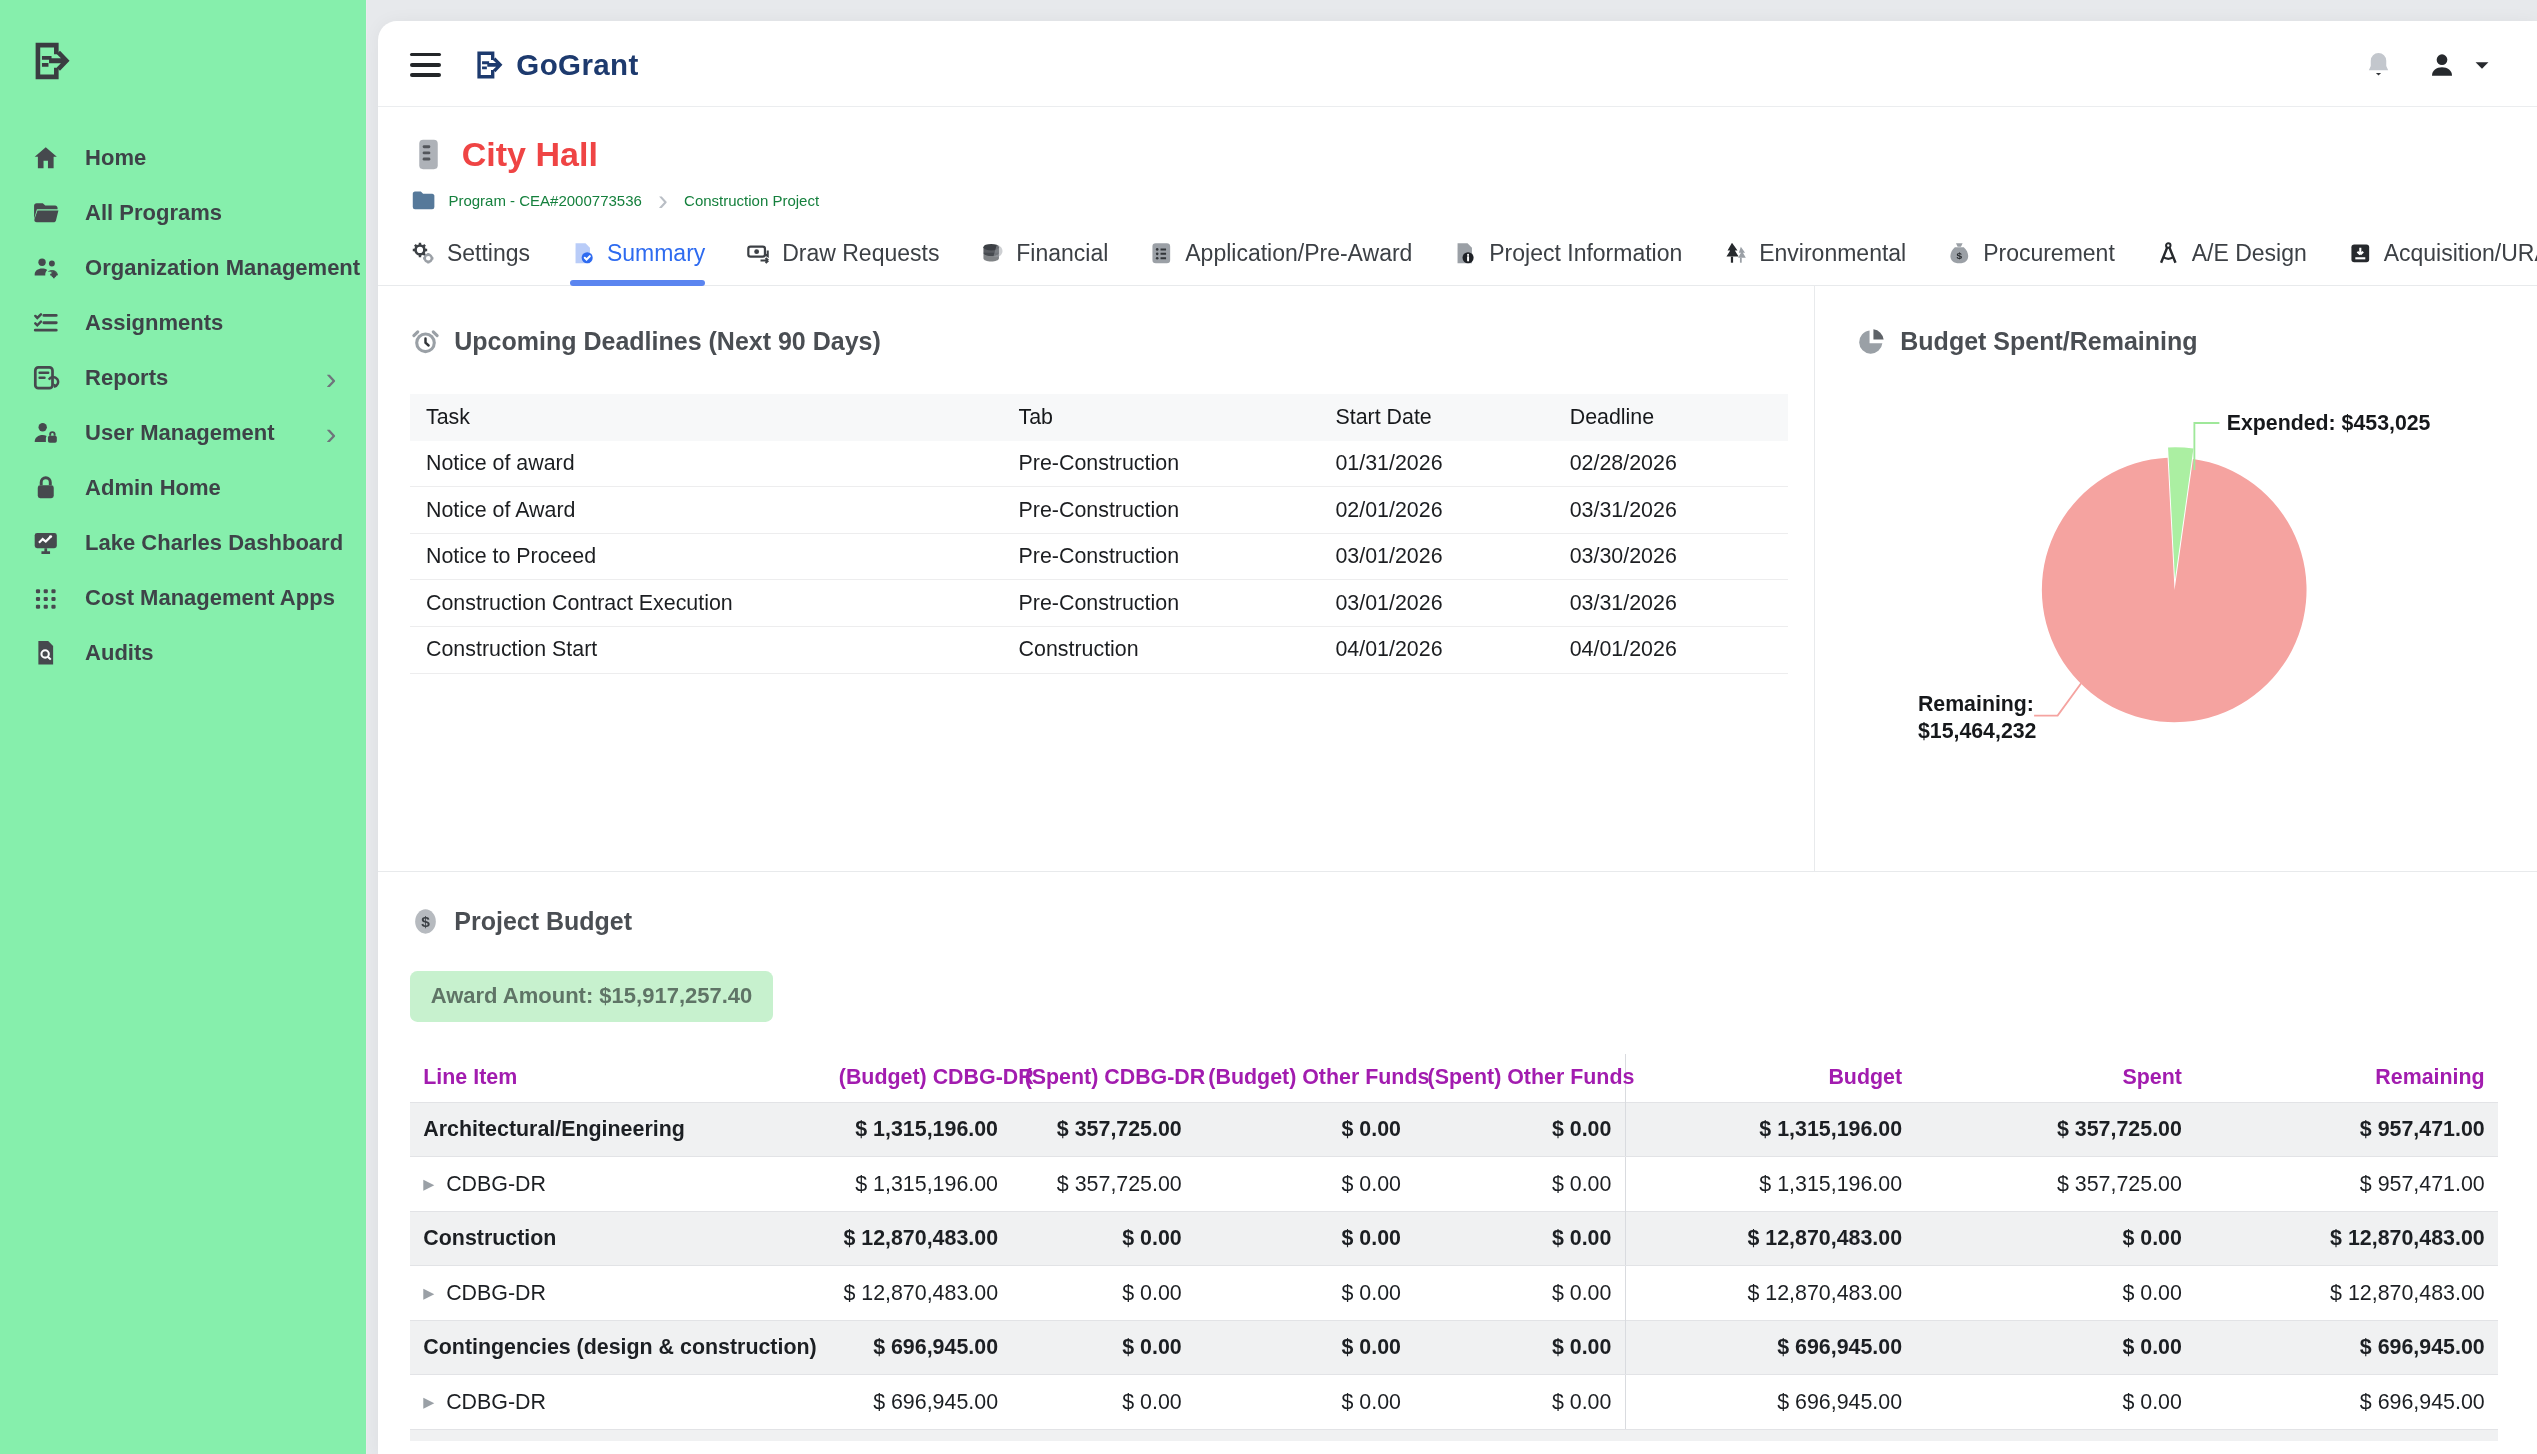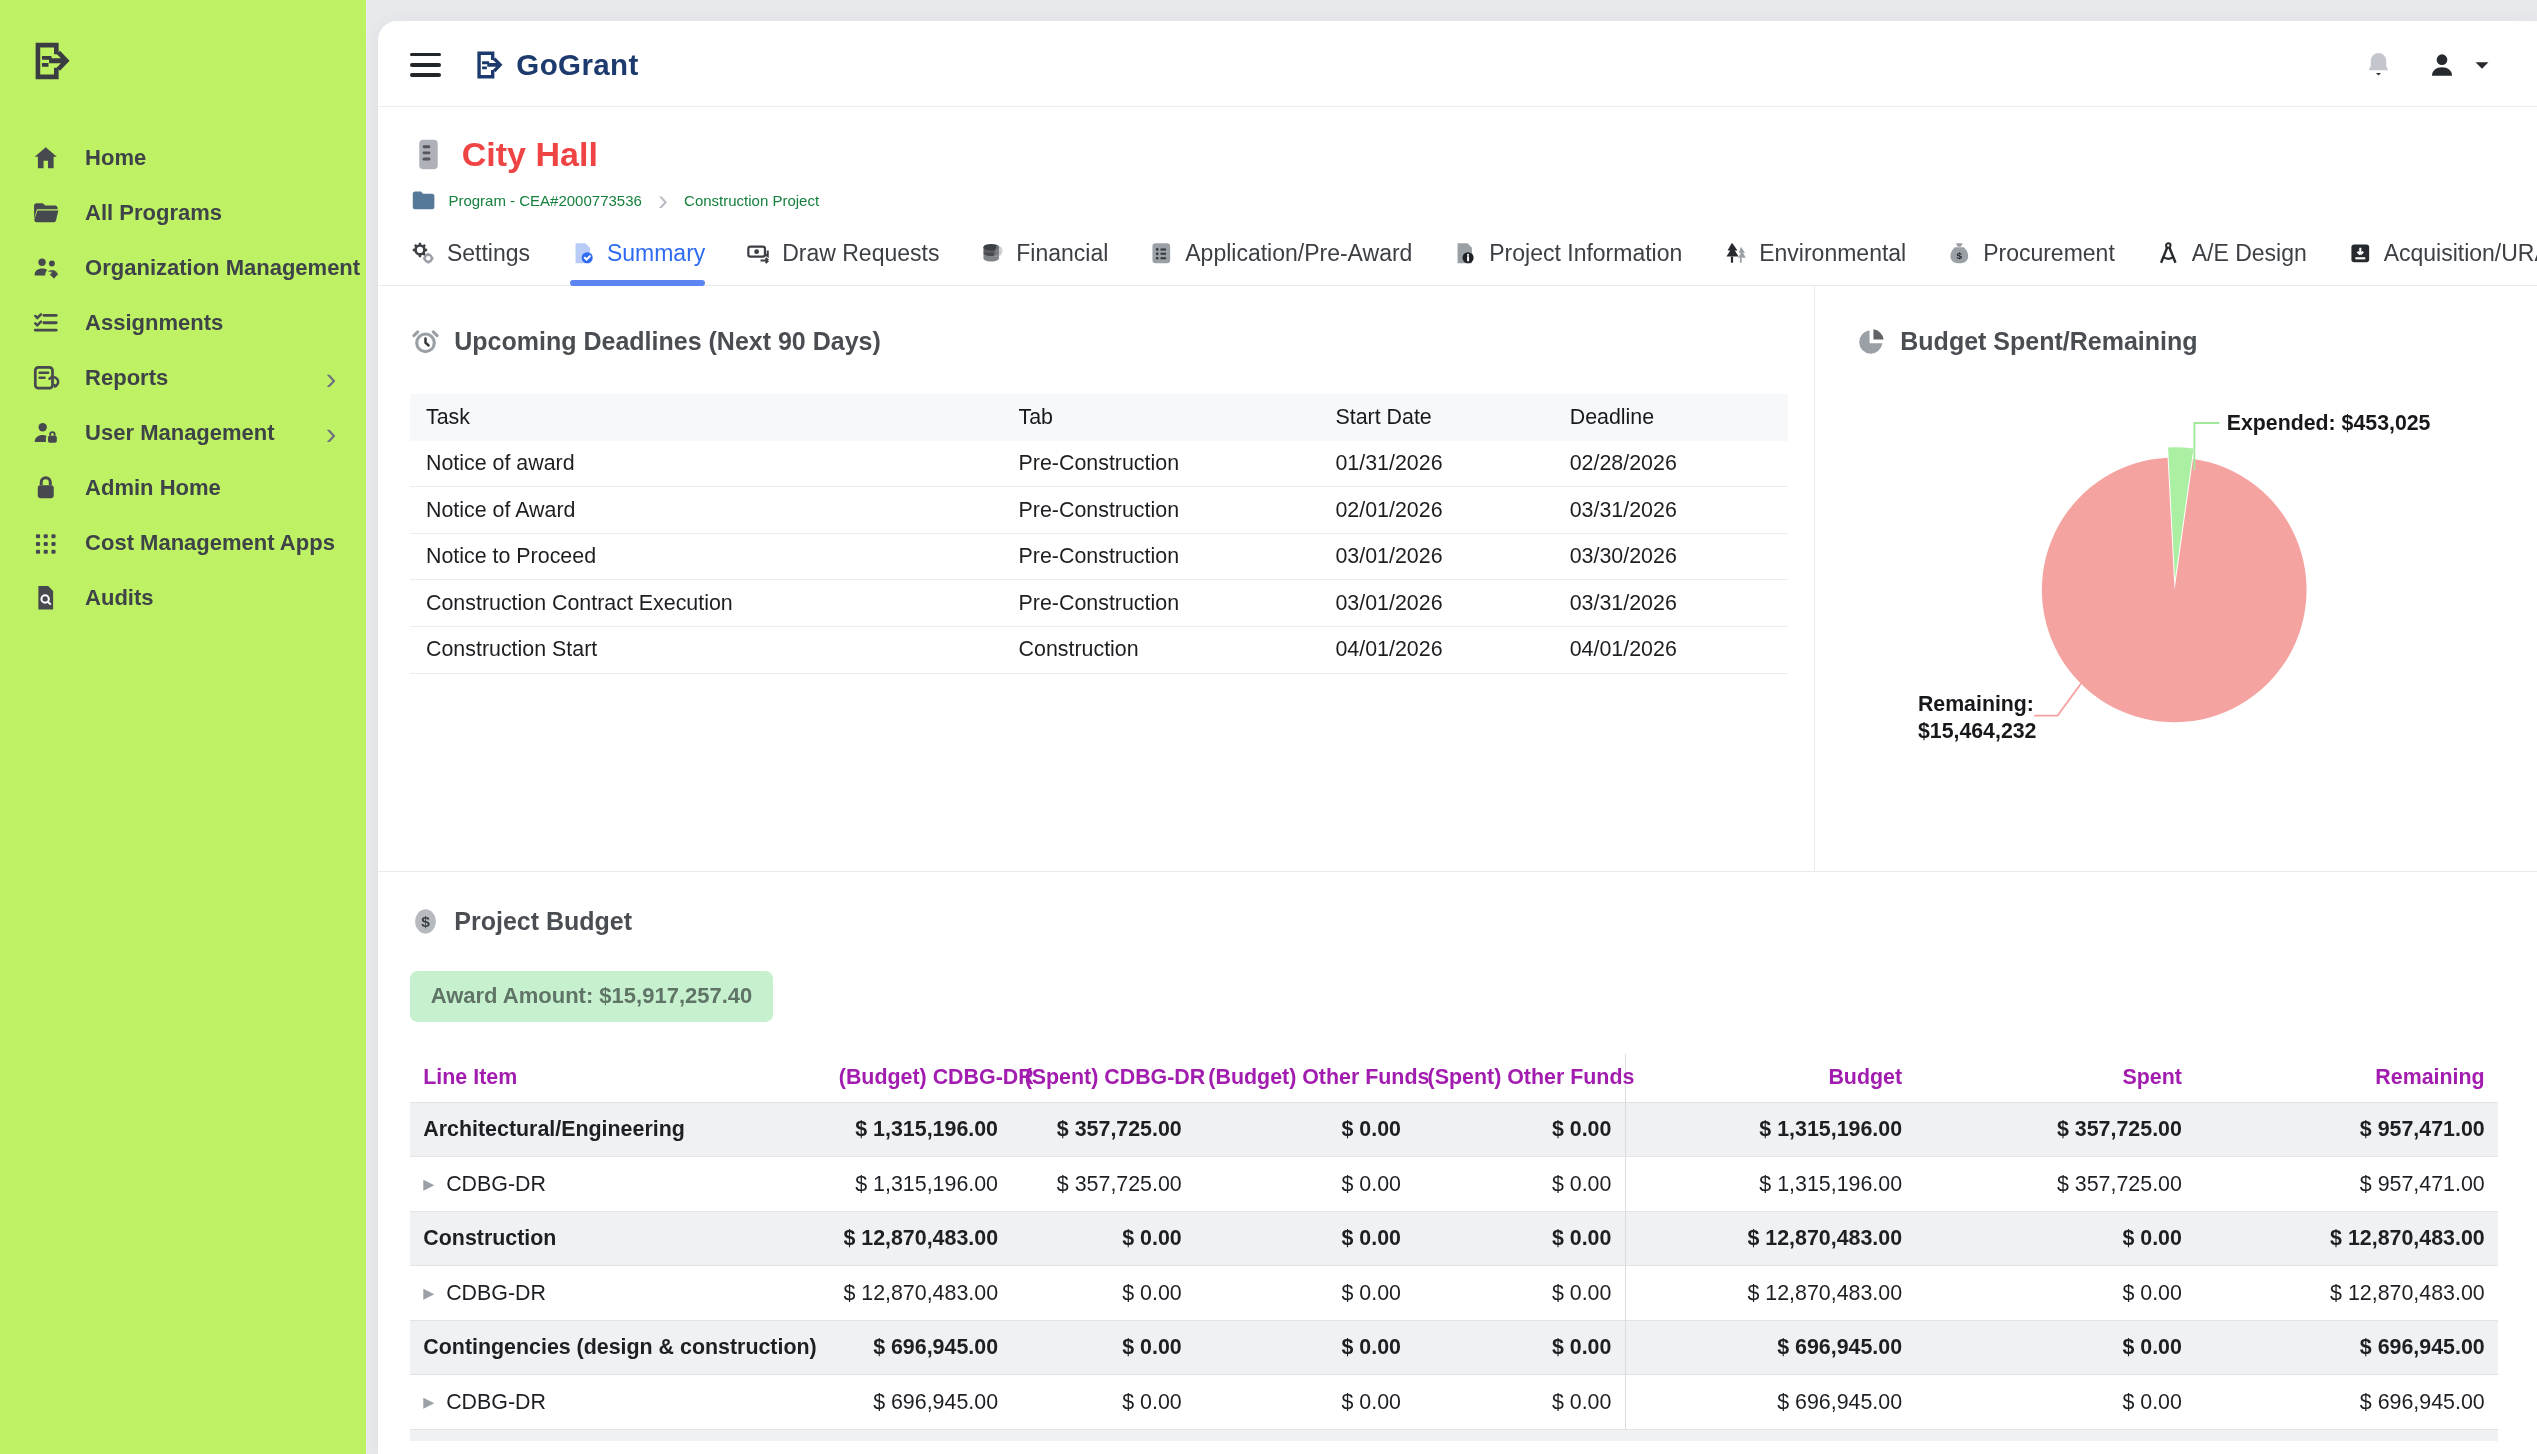--- a/index.html
+++ b/index.html
@@ -1,21 +1,21 @@
 <!DOCTYPE html>
 <html style="font-size:11.8px"><head>
 <meta charset="utf-8">
 <style>
   * { margin:0; padding:0; box-sizing:border-box; }
   html,body { width:2538px; height:1455px; overflow:hidden;
     font-family:"Liberation Sans","DejaVu Sans",sans-serif; background:#e7e9ec; }
 
   
   .sidebar { position:absolute; left:0; top:0; width:367px; height:1455px;
-    background:#bef264; border-right:0.7px solid #ececee; }
+    background:#86efac; border-right:0.7px solid #ececee; }
   .side-logo { padding:38px 0 0 26.6px; }
   .side-nav { margin-top:46px; }
   .side-item { display:flex; align-items:center; gap:23.6px; height:55px;
     padding:0 29.5px; cursor:pointer; }
   .side-item .lbl { font-size:22px; font-weight:600; color:#3e4348; white-space:nowrap; }
   .side-item .icn { width:32px; height:32px; display:flex; align-items:center; justify-content:center; flex:none; }
   .side-item .chev { margin-left:auto; font-size:32px; color:#6f757c; line-height:1; font-weight:400; }
 
   
   .card { position:absolute; left:378px; top:20.7px; right:0; bottom:0;
@@ -172,20 +172,31 @@
     <div class="side-item">
       <span class="icn">
         <svg width="29.5" height="29.5" viewBox="0 0 24 24">
             <rect x="5.5" y="10" width="13" height="10.5" rx="2" fill="#46494e"></rect>
             <path d="M8.3 10V7.6a3.7 3.7 0 017.4 0V10" fill="none" stroke="#46494e" stroke-width="2.4"></path>
           </svg>
       </span>
       <span class="lbl">Admin Home</span>
     </div>
 
+    <div class="side-item">
+      <span class="icn">
+        <svg width="29.5" height="29.5" viewBox="0 0 24 24">
+            <rect x="3" y="4" width="18" height="12.5" rx="2" fill="#46494e"></rect>
+            <path d="M6.5 12l3-3 2.5 2 4-4" stroke="#fbfbfc" stroke-width="1.8" fill="none"></path>
+            <circle cx="16" cy="7" r="1.2" fill="#fbfbfc"></circle>
+            <path d="M12 16.5v3.5M8.5 20h7" stroke="#46494e" stroke-width="2.2"></path>
+          </svg>
+      </span>
+      <span class="lbl">Lake Charles Dashboard</span>
+    </div>
 
     <div class="side-item">
       <span class="icn">
         <svg width="29.5" height="29.5" viewBox="0 0 24 24" fill="#46494e">
             <g>
               <rect x="4" y="5" width="3.4" height="3.4" rx="1"></rect>
               <rect x="10.3" y="5" width="3.4" height="3.4" rx="1"></rect>
               <rect x="16.6" y="5" width="3.4" height="3.4" rx="1"></rect>
               <rect x="4" y="11.3" width="3.4" height="3.4" rx="1"></rect>
               <rect x="10.3" y="11.3" width="3.4" height="3.4" rx="1"></rect>

